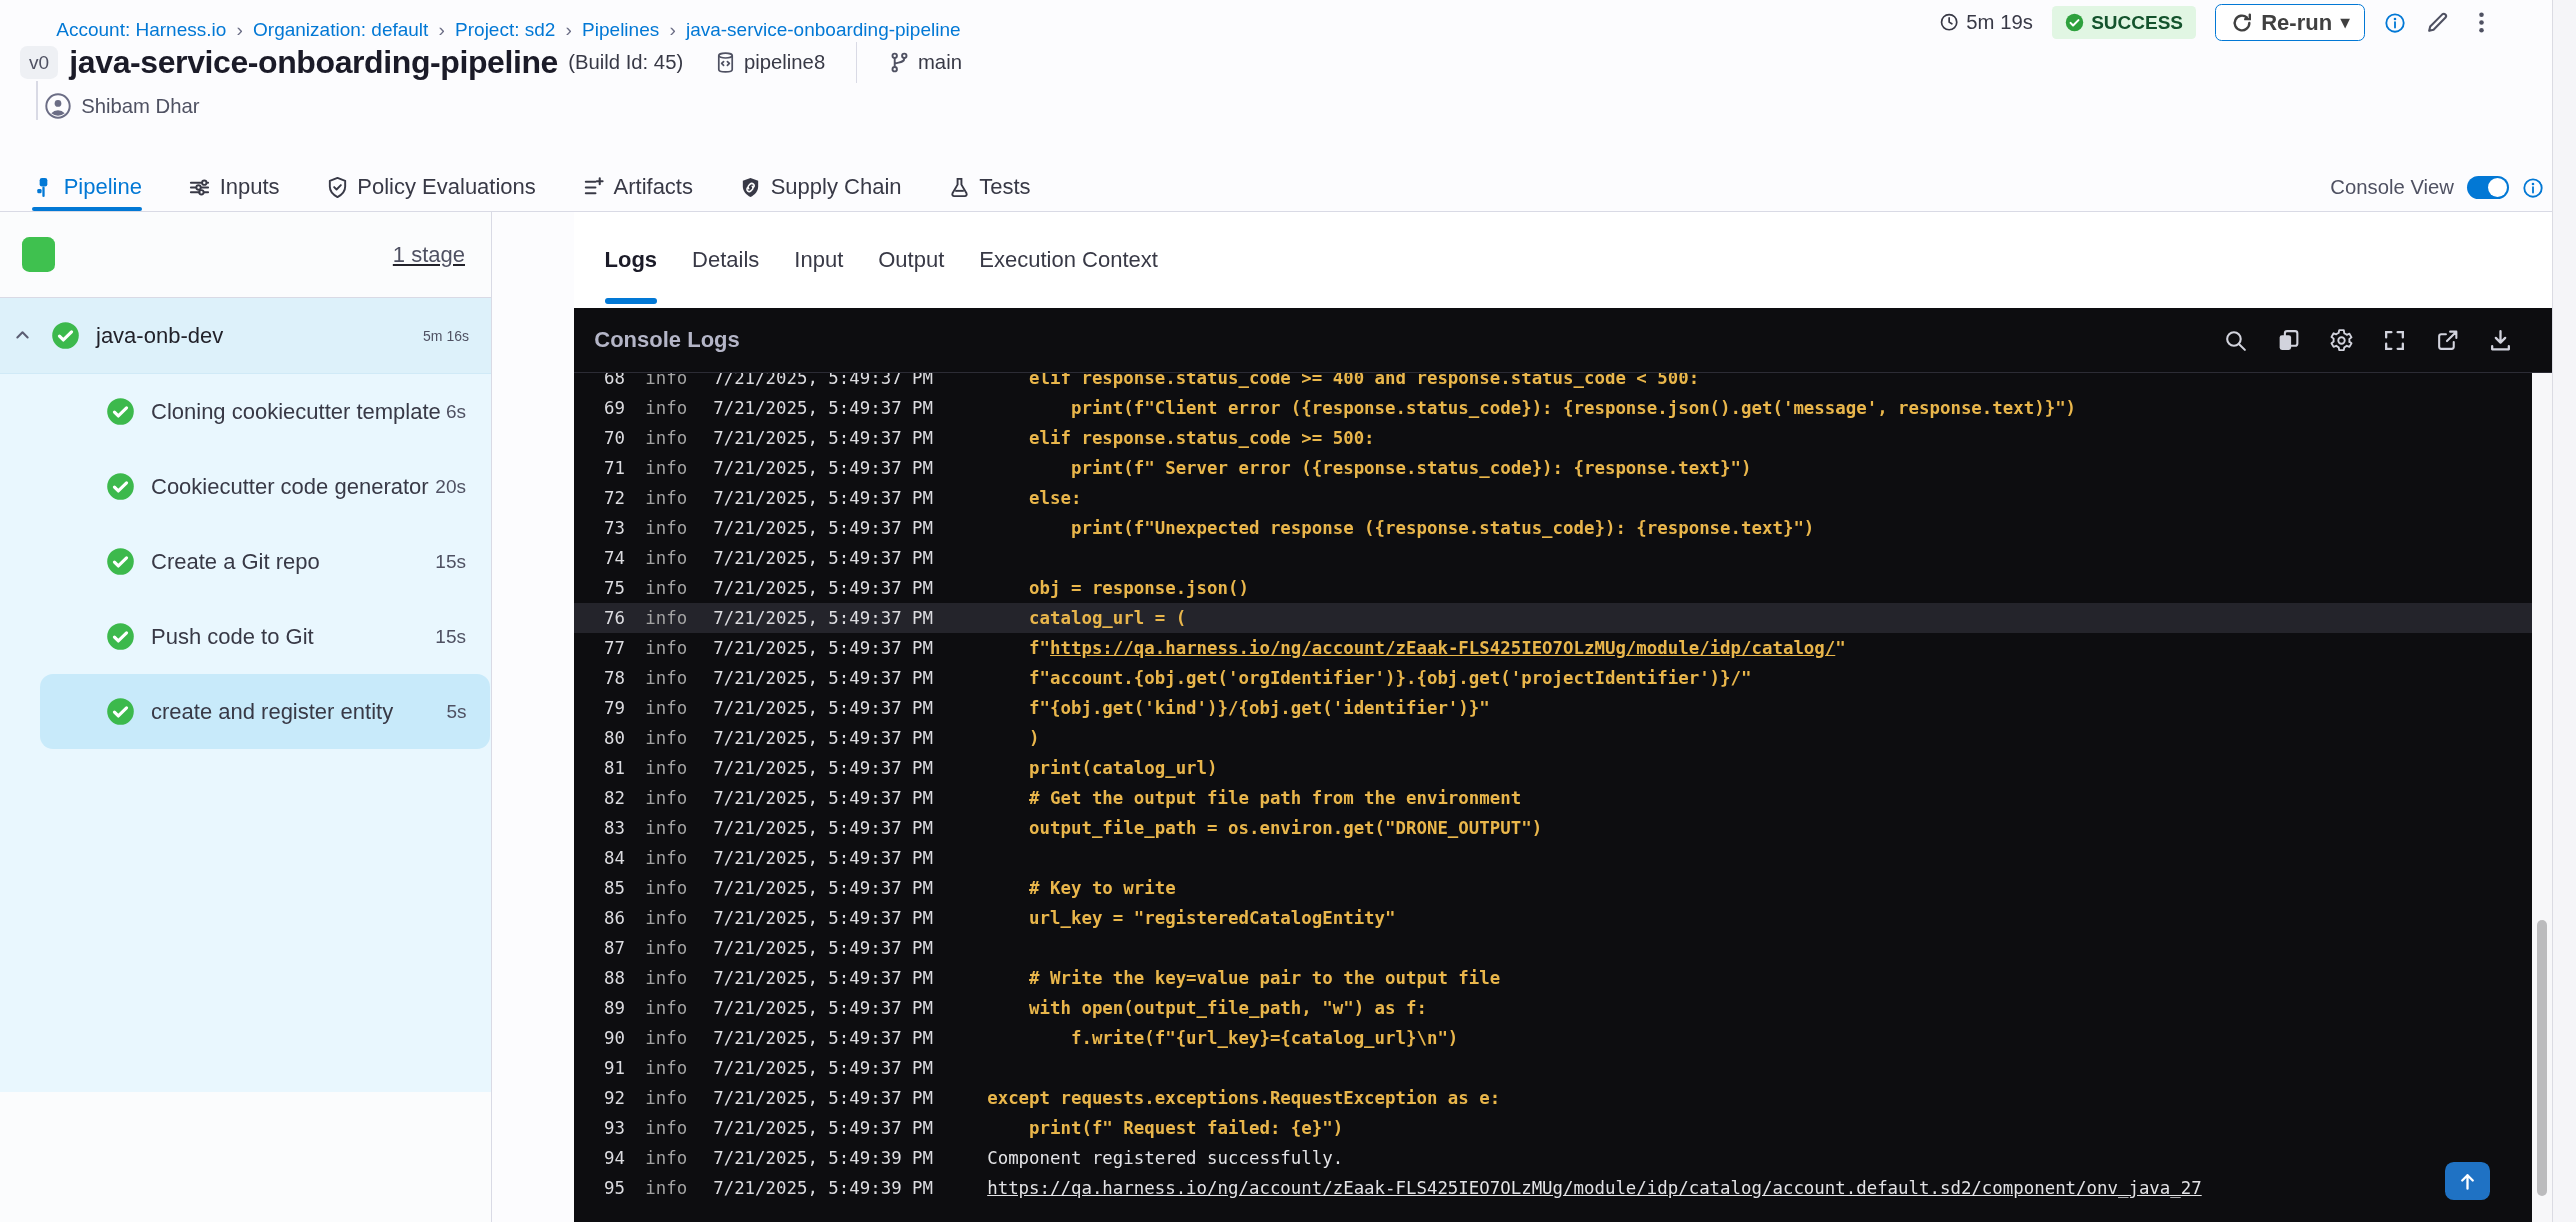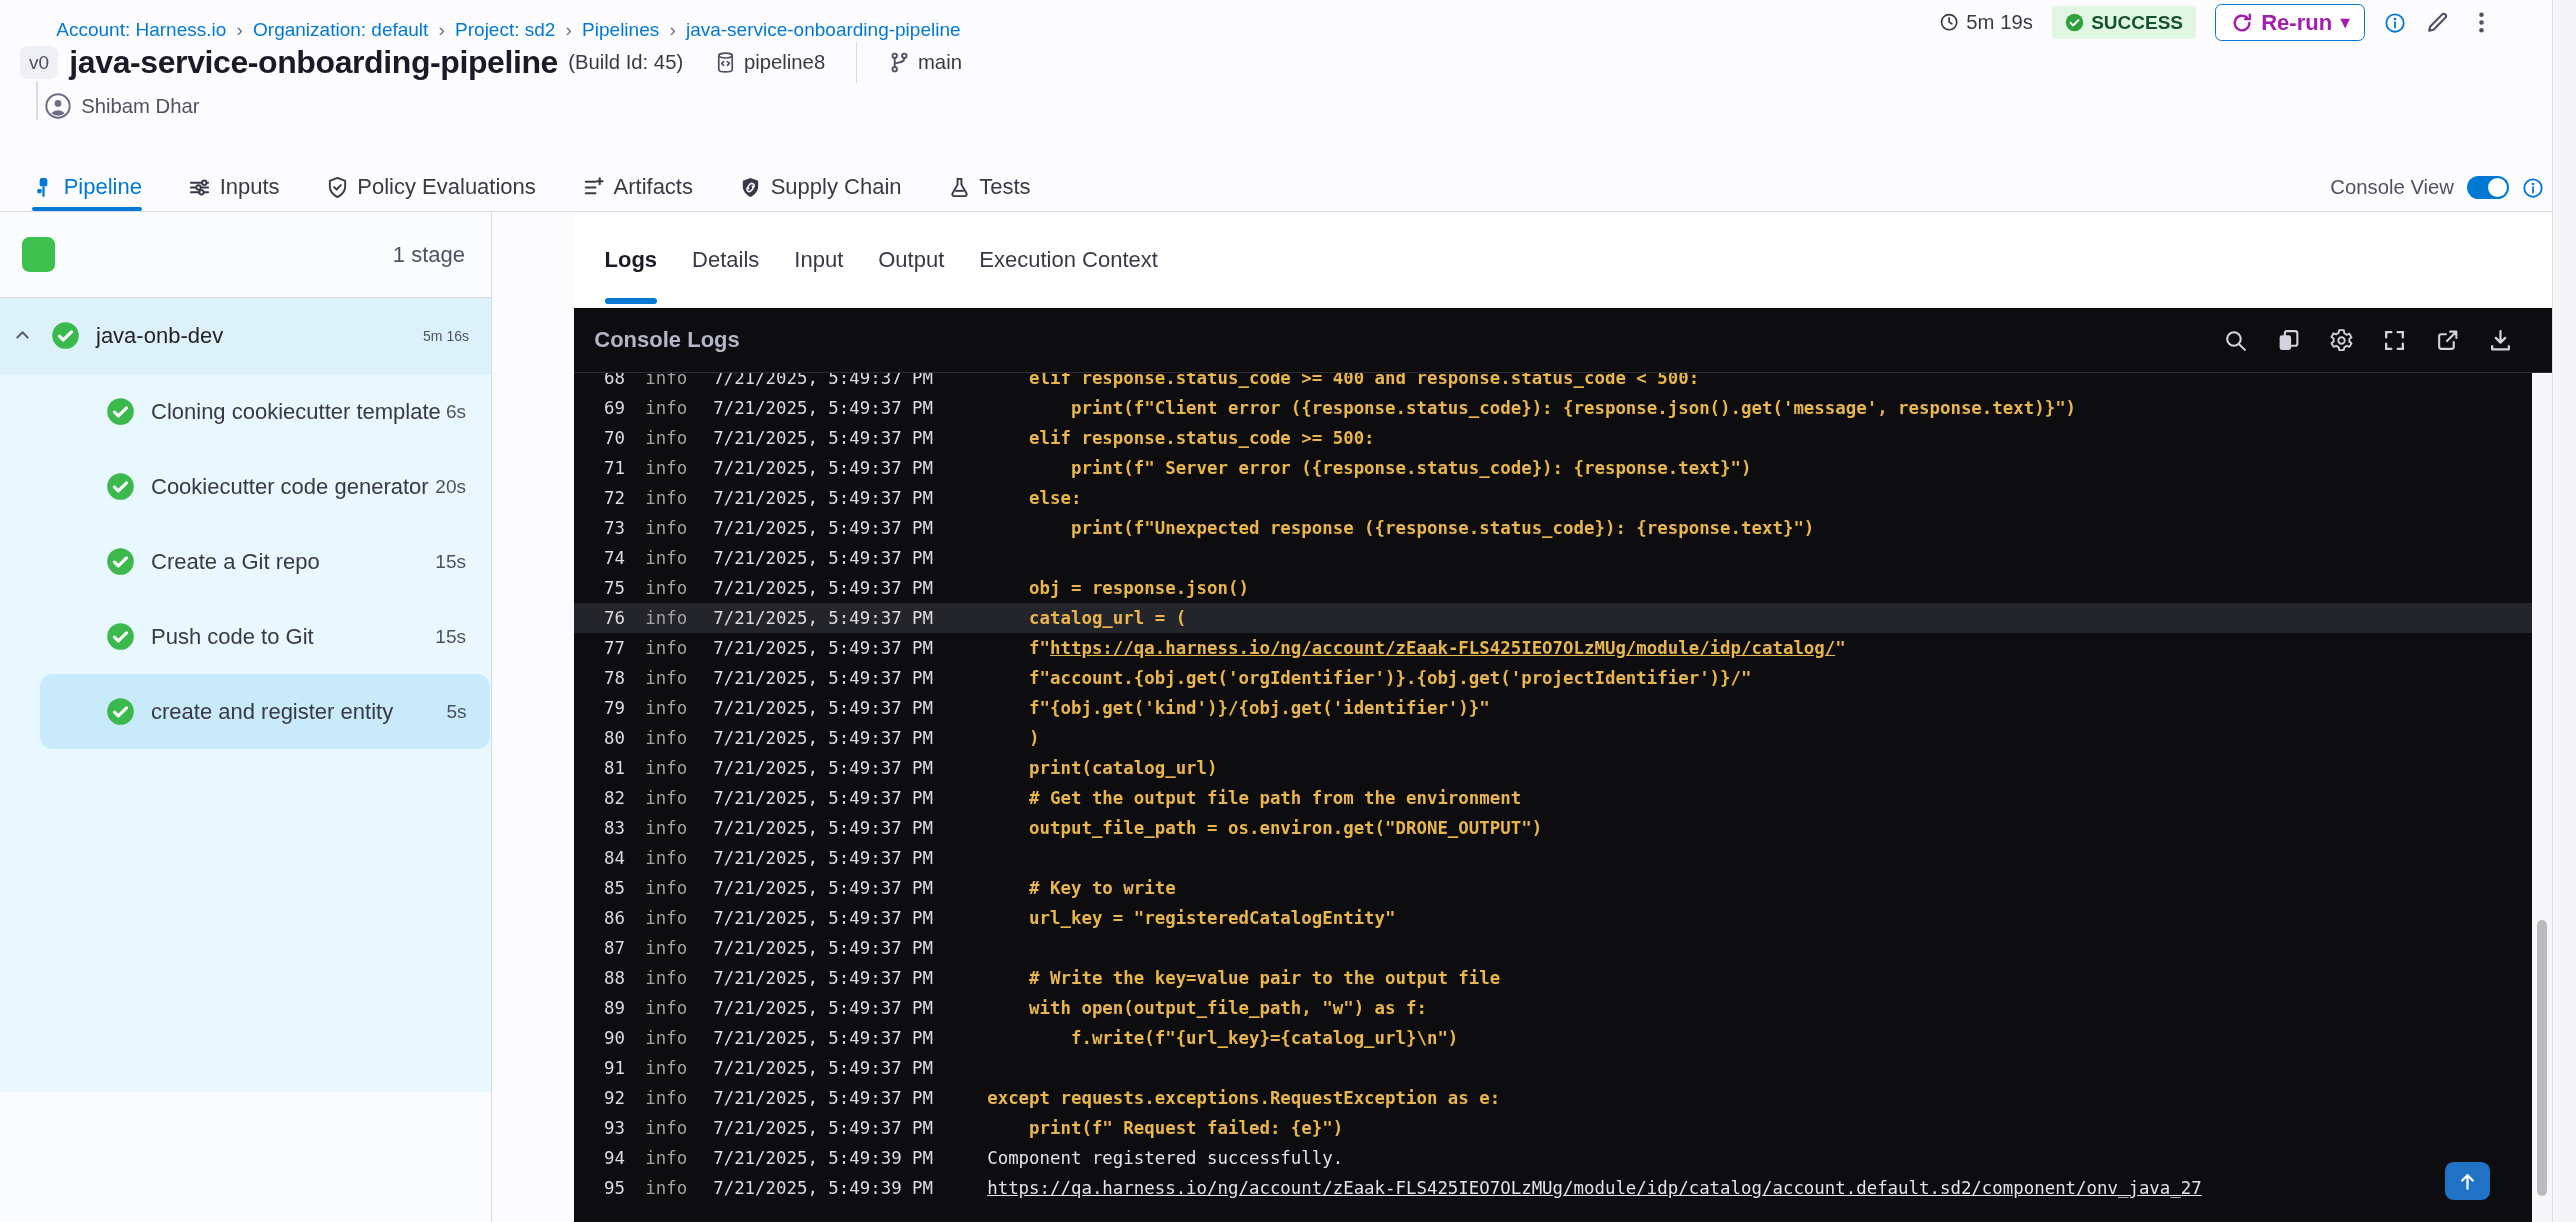--- a/index.html
+++ b/index.html
@@ -15,21 +15,21 @@
     display:flex; align-items:flex-end; padding:0 58px 0 20.3px;margin-left:36px; }
   .breadcrumb { display:flex; align-items:center; gap:10.2px; font-size:19px; }
   .crumb { color:#0278d5; cursor:pointer; }
   .crumb-sep { color:#6b6d85; font-size:19px; }
   .topbar-right { margin-left:auto; display:flex; align-items:center; gap:19px; }
   .duration-chip { display:flex; align-items:center; gap:7.3px; color:#383946; font-size:20.3px; }
   .duration-chip .ico { width:20.3px; height:20.3px; color:#383946; }
   .status-badge { display:flex; align-items:center; gap:7.3px; background:#e1f6e3; color:#14532d;
     font-weight:bold; font-size:19px; padding:5.8px 13px; border-radius:4.4px; }
   .status-badge .ico { width:19px; height:19px; color:#2ea13d; }
-  .rerun-btn { display:flex; align-items:center; gap:8.7px; border:1.8px solid #0278d5; color:#a21caf;
+  .rerun-btn { display:flex; align-items:center; gap:8.7px; border:1.8px solid #0278d5; color:#404040;
     font-weight:bold; font-size:22px; padding:4.4px 14.5px; border-radius:6.5px; background:#fff; cursor:pointer; }
   .rerun-btn .ico { width:22px; height:22px; }
   .rerun-caret { font-size:17.4px; }
   .icon-btn { width:25px; height:25px; color:#4f5162; cursor:pointer; }
   .icon-btn.blue { color:#0278d5; width:22px; height:22px; }
 
   
   .header-row { position:absolute; top:42px; left:20.3px; display:flex; align-items:center; }
   .ver-badge { background:#eef0f4; border-radius:7.3px; padding:5.8px 8.7px; font-size:19px; color:#4f5162; }
   .pipe-title { font-size:32px; font-weight:bold; color:#1b1b28; margin-left:11.6px; letter-spacing:-0.4px; }
@@ -51,21 +51,21 @@
   .tab.active { color:#0278d5; }
   .tab.active::after { content:""; position:absolute; left:0; right:0; bottom:0; height:4.4px;
     background:#0278d5; border-radius:2.2px; }
   .console-view { position:absolute; right:32px; top:163px; height:49px; display:flex; align-items:center; gap:13px; }
   .console-view-label { font-size:20.3px; color:#4f5162; }
   .toggle { width:42px; height:23px; border-radius:11.6px; background:#0278d5; position:relative; cursor:pointer; }
   .toggle .knob { position:absolute; top:2.2px; right:2.2px; width:19px; height:19px; border-radius:50%; background:#fff; }
 
   
   .left-pane { position:absolute; top:212px; left:0; width:492px; bottom:0;
-    background:#fbfcfd; border-right:0.7px solid #d9dae5; }
+    background:#fbfcfd; border-right:0.7px solid #d9dae5;text-decoration:underline; }
   .stage-header { height:86px; display:flex; align-items:center; border-bottom:0.7px solid #d9dae5; }
   .stage-square { width:33px; height:35px; border-radius:7.3px; background:#3fc14f; margin-left:22px; }
   .stage-count { margin-left:auto; margin-right:26px; font-size:22px; color:#4f5162; }
   .stage-panel { position:absolute; top:86px; left:0; right:0; height:794px; background:#e9f7fe; }
   .stage-row { height:76px; display:flex; align-items:center; background:#ddf1fa;
     border-bottom:0.7px solid #d0eaf7; cursor:pointer; }
   .stage-row .chev { width:19px; height:19px; color:#5b5d72; margin-left:13px; }
   .stage-row .ck { width:29px; height:29px; margin-left:19px; color:#3cb94c; }
   .stage-name { margin-left:16px; font-size:22px; color:#22222a; }
   .stage-dur { margin-left:auto; margin-right:22px; font-size:14px; color:#4f5162; }

